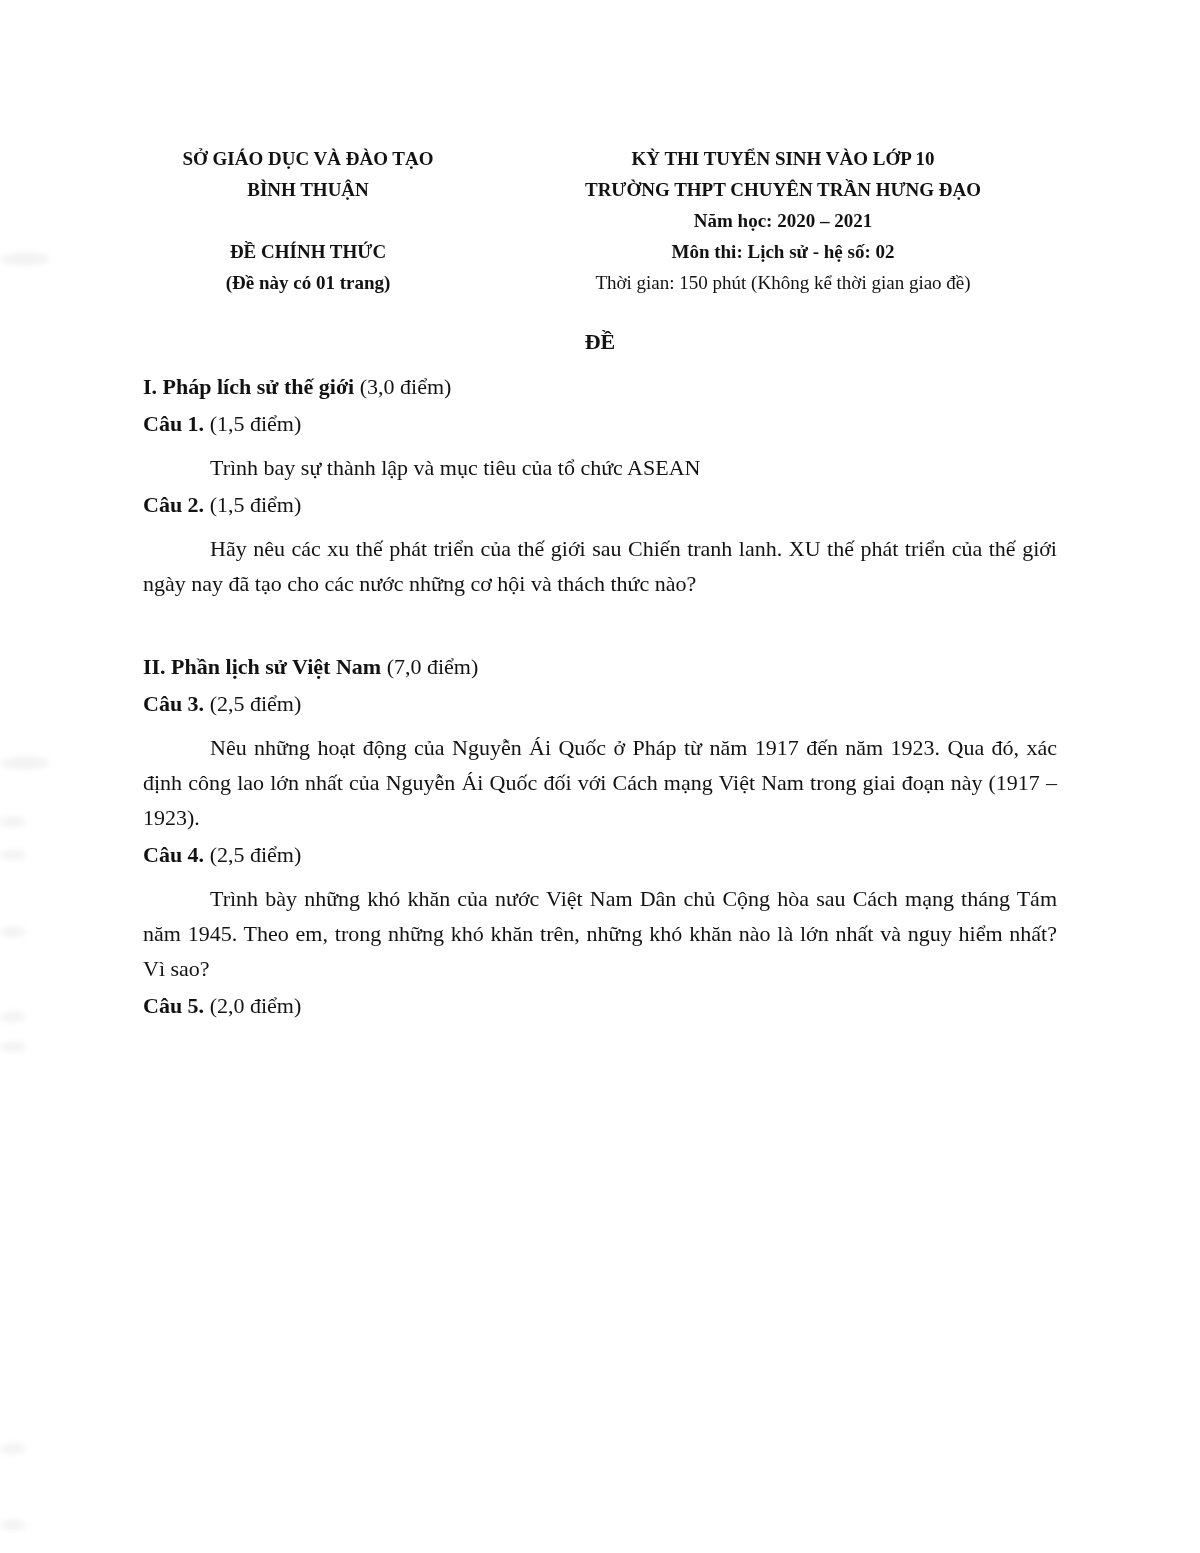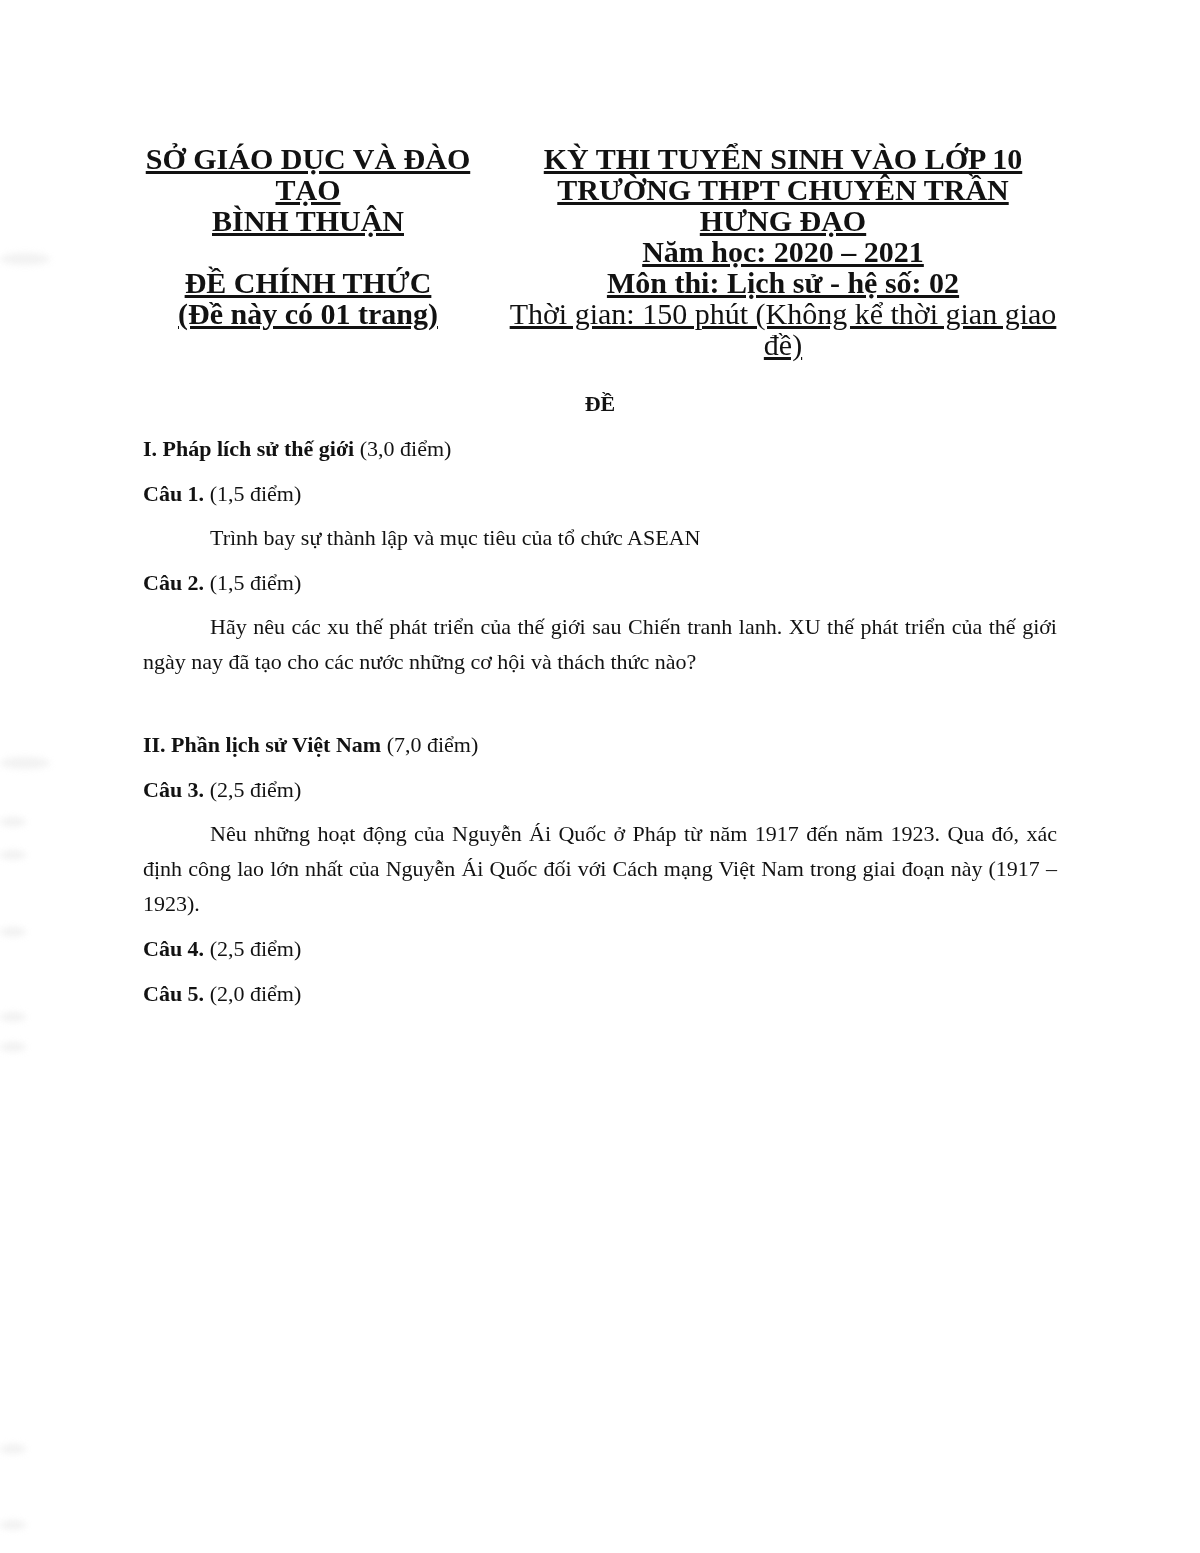--- a/index.html
+++ b/index.html
@@ -21,22 +21,21 @@
     left: 143px;
     top: 143px;
     width: 914px;
   }
   .bold { font-weight: bold; }
 
   
   .header {
     display: flex;
     line-height: 31px;
-    font-size: 30px;
-    text-decoration: underline;
+    font-size: 19px;
   }
   .header-left {
     width: 330px;
     text-align: center;
   }
   .header-right {
     flex: 1;
     text-align: center;
     padding-left: 36px;
   }
@@ -50,21 +49,21 @@
     line-height: 35px;
   }
   .part-heading {
     margin-top: 10px;
     line-height: 35px;
   }
   .part-heading.part2 {
     margin-top: 48px;
   }
   .q-head {
-    margin-top: 10px;
+    margin-top: 2px;
     line-height: 35px;
   }
   .q-body {
     margin: 9px 0 0 0;
     line-height: 35px;
     text-align: justify;
     text-indent: 67px;
   }
 
   
@@ -139,19 +138,20 @@
   <div class="q-head">
     <span class="bold">Câu 3.</span>
     <span>(2,5 điểm)</span>
   </div>
   <p class="q-body">Nêu những hoạt động của Nguyễn Ái Quốc ở Pháp từ năm 1917 đến năm 1923. Qua đó, xác định công lao lớn nhất của Nguyễn Ái Quốc đối với Cách mạng Việt Nam trong giai đoạn này (1917 – 1923).</p>
 
   <div class="q-head">
     <span class="bold">Câu 4.</span>
     <span>(2,5 điểm)</span>
   </div>
+  <p class="q-body">Trình bày những khó khăn của nước Việt Nam Dân chủ Cộng hòa sau Cách mạng tháng Tám năm 1945. Theo em, trong những khó khăn trên, những khó khăn nào là lớn nhất và nguy hiểm nhất? Vì sao?</p>
 
   <div class="q-head">
     <span class="bold">Câu 5.</span>
     <span>(2,0 điểm)</span>
   </div>
 
 </div>
 
 </body></html>

